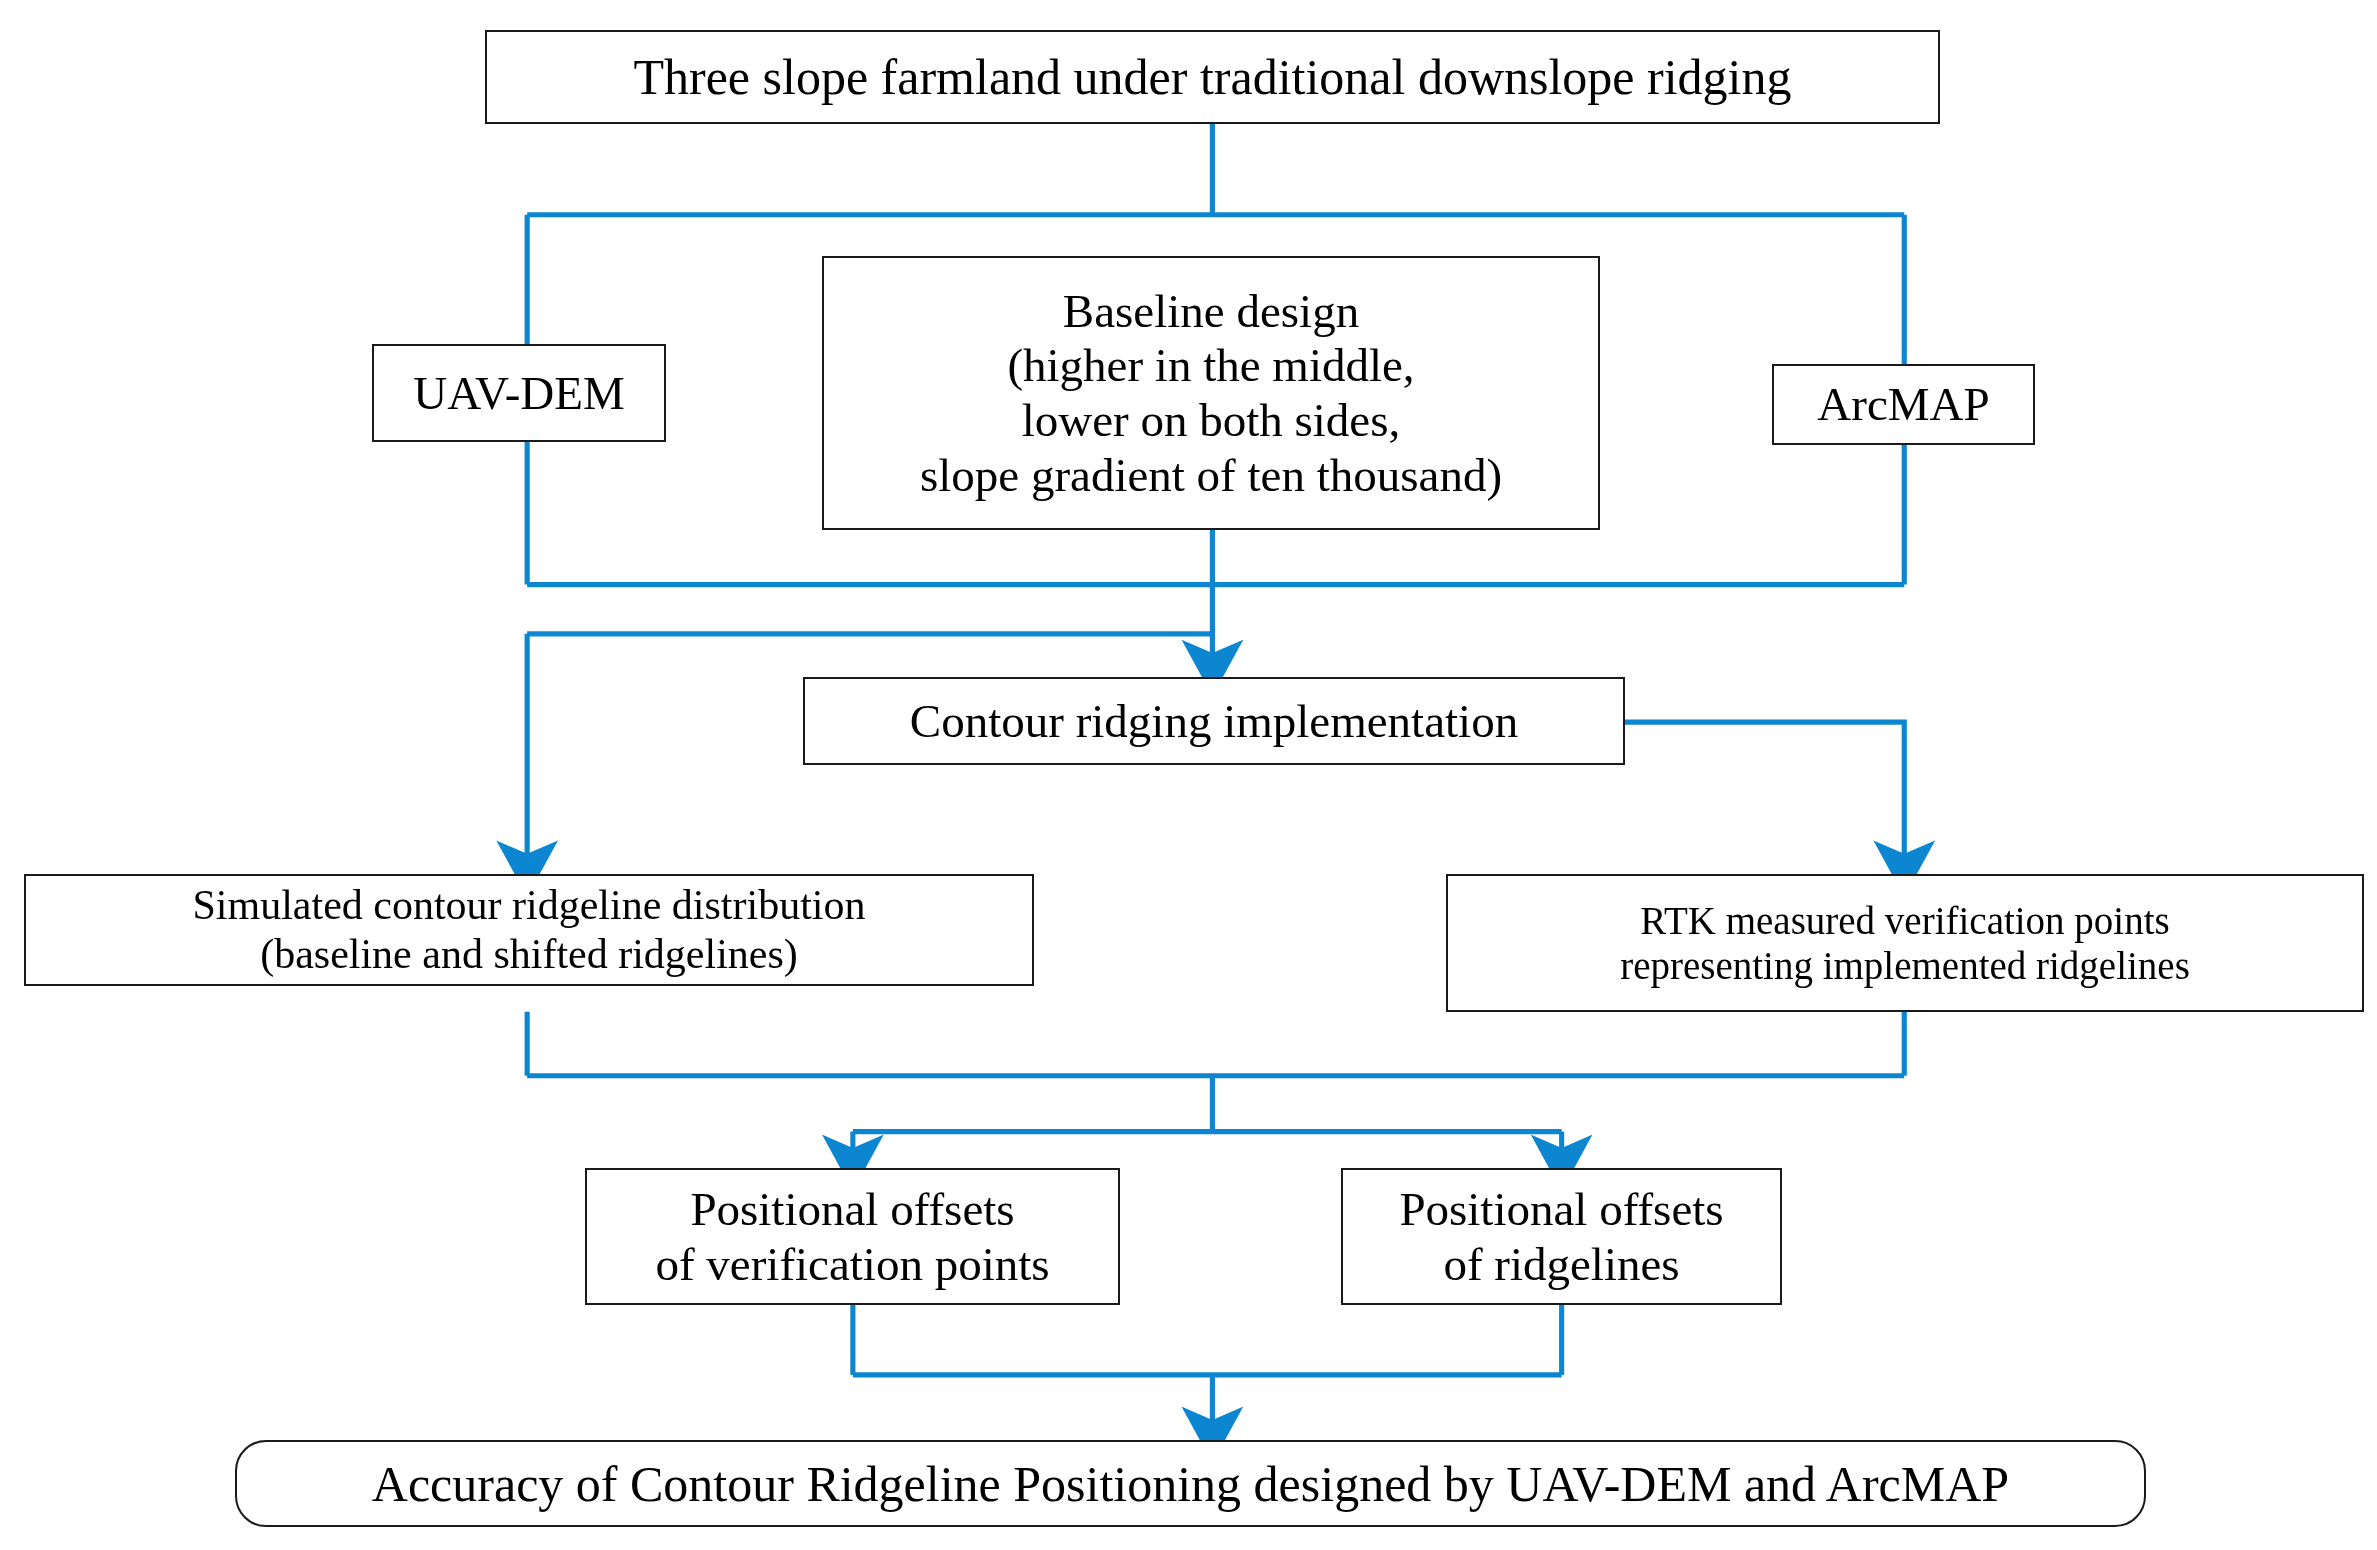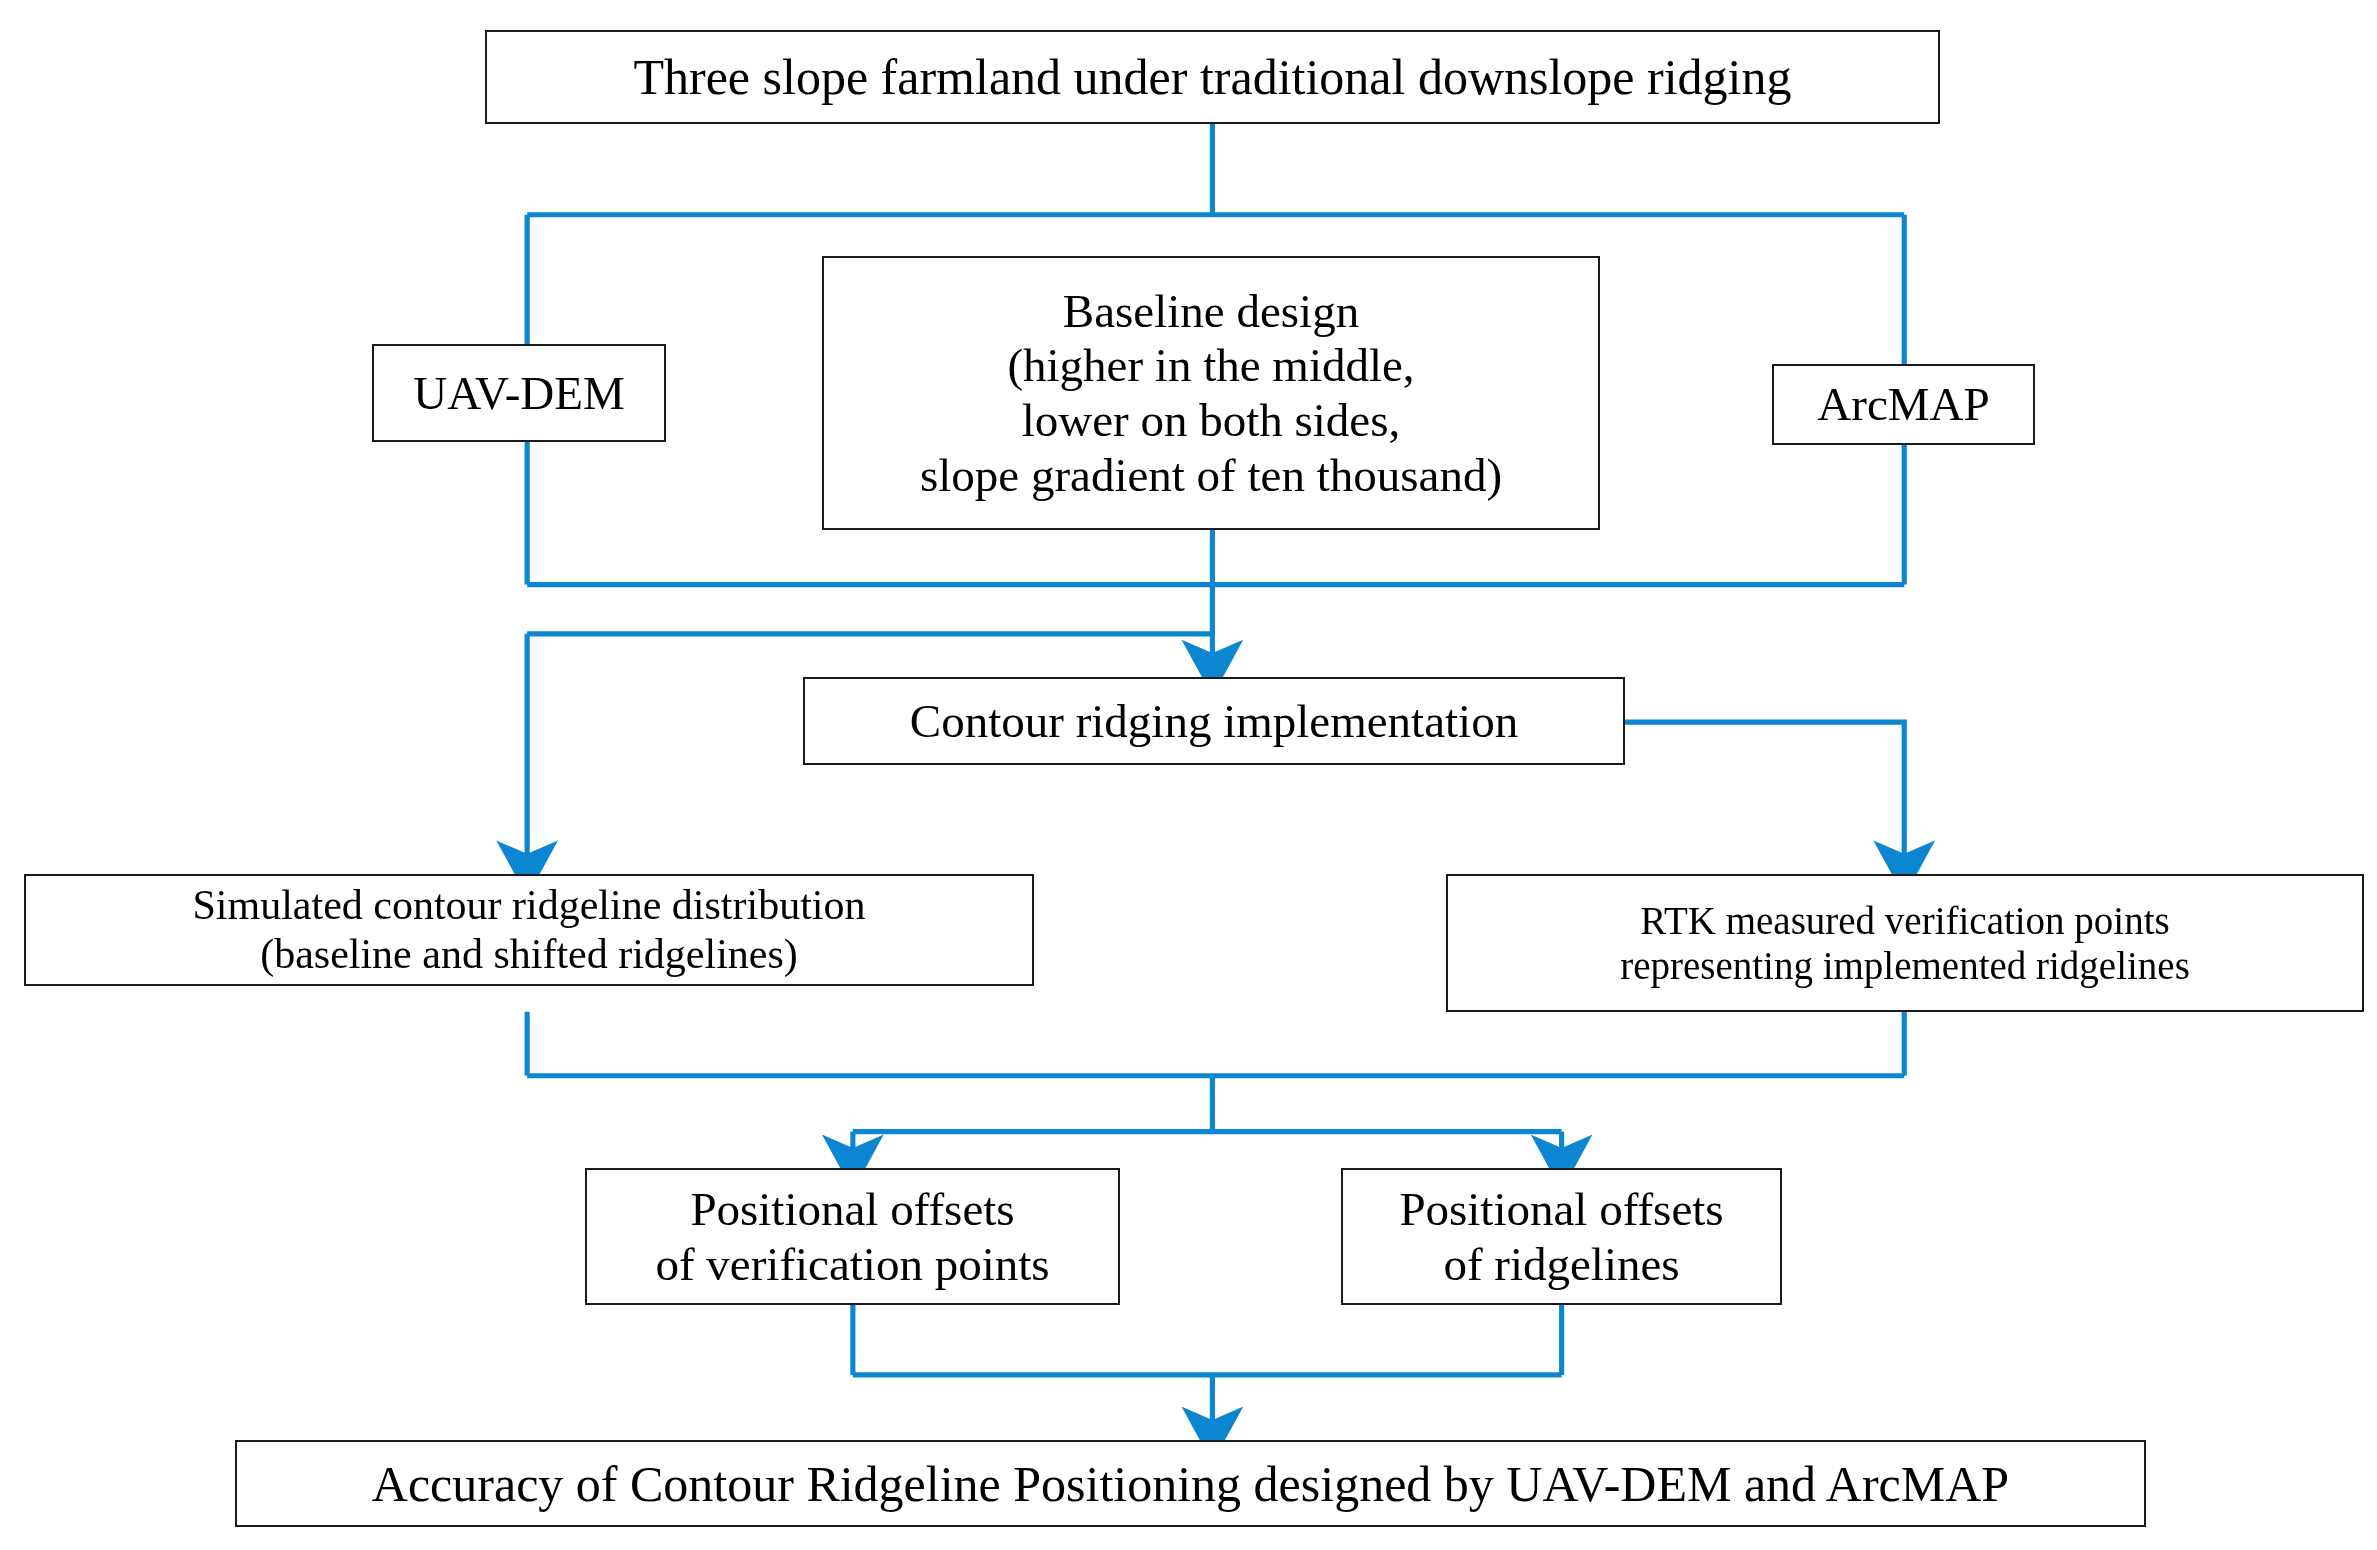--- a/index.html
+++ b/index.html
@@ -45,21 +45,21 @@
   
   #n-top       { left: 485px;  top: 13.2px;   width: 1455px; height: 94px; font-size: 50px; margin-top: 17px; }
   #n-baseline  { left: 822px; top: 256px;  width: 778px; height: 274px; font-size: 47px; }
   #n-uav       { left: 372px;  top: 344px;  width: 294px;  height: 98px; font-size: 47px; }
   #n-arcmap    { left: 1772px; top: 344px;  width: 263px;  height: 81px; font-size: 47px; margin-top: 20px; }
   #n-contour   { left: 803px; top: 677px;  width: 822px; height: 88px; font-size: 47px; }
   #n-simulated { left: 24px;   top: 874px; width: 1010px; height: 112px; font-size: 42px; }
   #n-rtk       { left: 1446px; top: 874px; width: 918px; height: 138px; font-size: 39px; }
   #n-offpoints { left: 585px;  top: 1168px; width: 535px;  height: 137px; font-size: 47px; }
   #n-offridge  { left: 1341px; top: 1168px; width: 441px;  height: 137px; font-size: 47px; }
-  #n-accuracy  { left: 235px;  top: 1440px; width: 1911px; height: 87px; font-size: 50px; }
+  #n-accuracy  { left: 235px;  top: 1440px; width: 1911px; height: 87px; font-size: 50px; border-radius: 31px; }
 </style>
 </head>
 <body>
 
 <div id="canvas">
 
   <svg id="wires" viewBox="0 0 3233 2108" xmlns="http://www.w3.org/2000/svg">
     <defs>
       <marker id="arrowhead" markerWidth="14" markerHeight="14" refX="5" refY="6" orient="auto" markerUnits="strokeWidth">
         <path d="M0,0 L11,6 L0,12 L2.6,6 z" fill="#0d86d1"></path>

